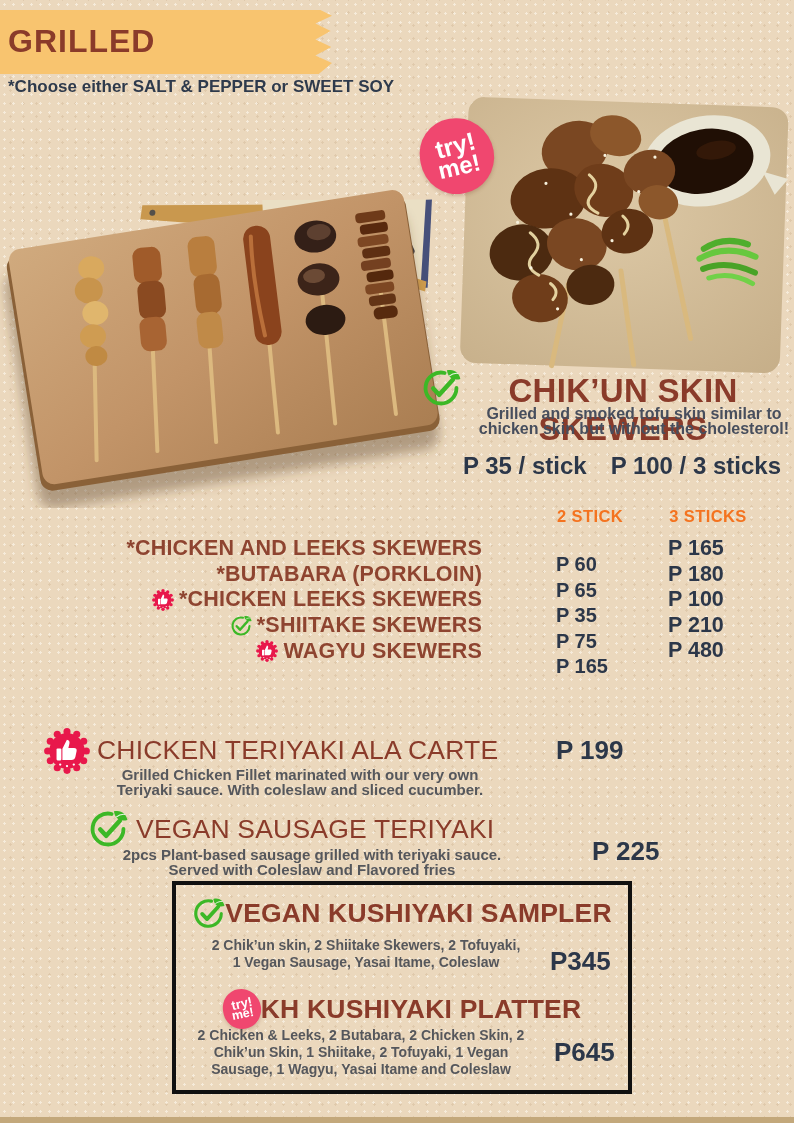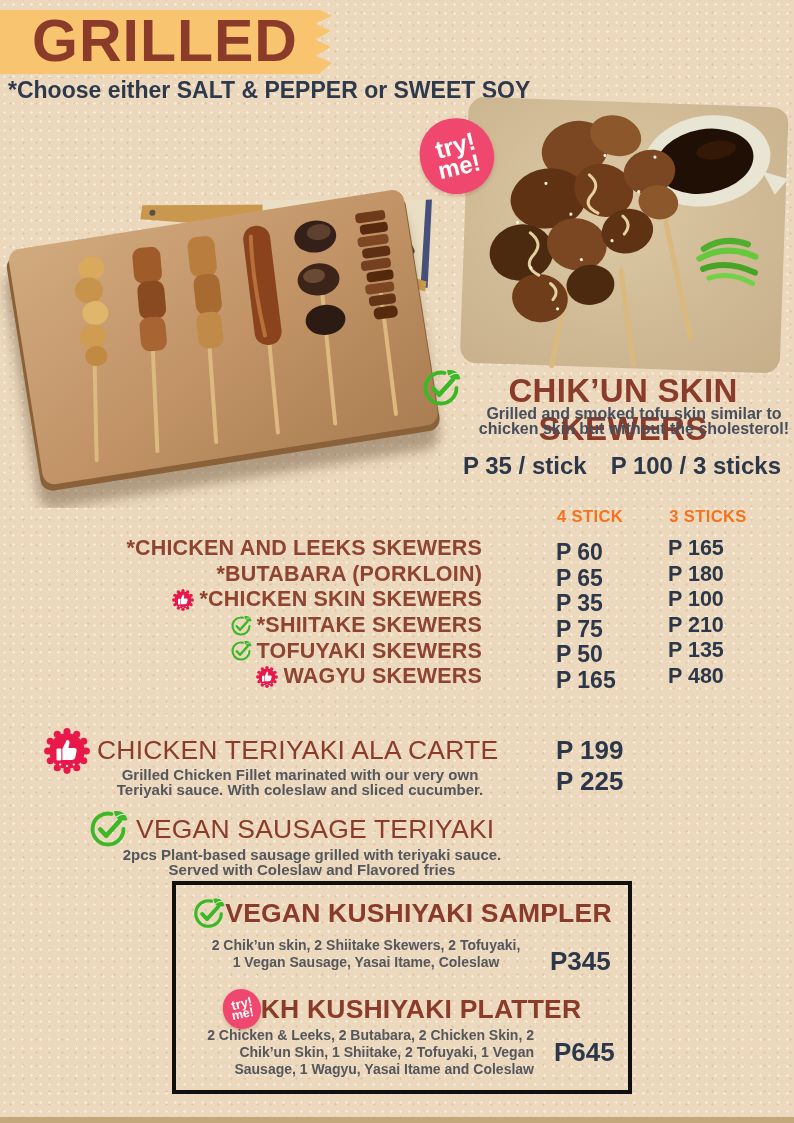--- a/index.html
+++ b/index.html
@@ -12,22 +12,22 @@
       radial-gradient(rgba(255,252,244,.55) 1px, transparent 1.3px),
       radial-gradient(rgba(164,126,80,.16) 1px, transparent 1.4px);
     background-size:9px 9px, 13px 13px;
     background-position:0 0, 4px 6px;
   }
   .banner {
     position:absolute; left:0; top:10px; width:332px; height:64px;
     background:#f8c46f;
     clip-path:polygon(0 0,96.5% 0,100% 9%,95% 21%,99.6% 33%,95% 46%,99.8% 58%,95% 71%,100% 83%,96% 100%,0 100%);
   }
-  .banner h1 { font-size:59px; font-weight:800; letter-spacing:1px; color:#8a3b2a; line-height:62px; padding-left:32px; }
-  .subtitle { position:absolute; left:8px; top:77px; font-size:23px; font-weight:800; color:#2e3a4c; }
+  .banner h1 { font-size:32px; font-weight:800; letter-spacing:1px; color:#8a3b2a; line-height:62px; padding-left:8px; }
+  .subtitle { position:absolute; left:8px; top:77px; font-size:17px; font-weight:800; color:#2e3a4c; }
 
   .photo-left  { position:absolute; left:0; top:148px; width:450px; height:360px; }
   .photo-right { position:absolute; left:452px; top:96px; width:340px; height:290px; }
 
   .tryme {
     position:absolute; left:420px; top:118px; width:74px; height:76px; z-index:5;
     background:#f0476f; border-radius:48% 52% 50% 50%;
     display:flex; flex-direction:column; align-items:center; justify-content:center;
     transform:rotate(-10deg); color:#fff; font-weight:800;
     box-shadow:0 2px 4px rgba(120,60,40,.25);
@@ -50,43 +50,43 @@
 
   .colhead { position:absolute; top:507px; font-size:16.5px; font-weight:800; color:#f4731f; text-align:center; letter-spacing:.4px; }
   .colhead.c1 { left:548px; width:84px; }
   .colhead.c2 { left:660px; width:96px; }
 
   .rows { position:absolute; left:0; top:536px; width:794px; }
   .mrow { position:relative; height:25.6px; }
   .mrow .rname { position:absolute; right:312px; top:0; height:25.6px;
     display:flex; align-items:center; gap:5px; white-space:nowrap;
     font-size:21.5px; font-weight:800; color:#8e4430; letter-spacing:.2px; }
-  .mrow .rp1 { position:absolute; left:556px; top:4px; line-height:25.6px; font-size:23px; font-weight:800; color:#2c3749; }
+  .mrow .rp1 { position:absolute; left:556px; top:16px; line-height:25.6px; font-size:20px; font-weight:800; color:#2c3749; }
   .mrow .rp3 { position:absolute; left:668px; top:0; line-height:25.6px; font-size:21.5px; font-weight:800; color:#2c3749; }
   .row-ic { width:22px; height:22px; }
 
   .entree-icon-1 { position:absolute; left:44px; top:728px; width:46px; height:46px; }
   .entree-icon-2 { position:absolute; left:88px; top:809px; width:40px; height:40px; }
   .ename { position:absolute; font-size:26.5px; font-weight:400; color:#8a3b2a; white-space:nowrap; letter-spacing:.2px; }
   .ename.e1 { left:97px;  top:735px; }
   .ename.e2 { left:136px; top:814px; }
   .eprice { position:absolute; left:556px; font-size:26px; font-weight:800; color:#2c3749; }
-  .eprice.e1 { top:735px; } .eprice.e2 { top:766px; }
+  .eprice.e1 { top:735px; } .eprice.e2 { top:836px;margin-left:36px; }
   .edesc { position:absolute; text-align:center; font-size:15px; line-height:14.8px; font-weight:700; color:#55575c; }
   .edesc.e1 { left:100px; top:768px; width:400px; }
   .edesc.e2 { left:112px; top:848px; width:400px; }
 
   .combo-box { position:absolute; left:172px; top:881px; width:460px; height:213px; border:4px solid #101010; }
   .chead { position:absolute; left:0; width:452px; display:flex; align-items:center; justify-content:center; gap:0; }
   .chead.s1 { top:12px; } .chead.s2 { top:104px; }
   .chead .ctitle { font-size:26.5px; font-weight:800; color:#8a3b2a; white-space:nowrap; letter-spacing:.2px; }
   .combo-ic { width:33px; height:33px; flex:0 0 auto; }
   .cdesc { position:absolute; text-align:center; font-size:14px; font-weight:700; color:#55575c; }
   .cdesc.s1 { left:30px; top:52px;  width:320px; line-height:16.6px; }
-  .cdesc.s2 { left:12px; top:142px; width:346px; line-height:16.8px;text-align:right; }
+  .cdesc.s2 { left:12px; top:142px; width:346px; line-height:16.8px; }
   .cprice { position:absolute; font-size:26px; font-weight:800; color:#2c3749;text-align:center; }
   .cprice.s1 { left:374px; top:61px; }
   .cprice.s2 { left:378px; top:152px; }
 
   .bottom-strip { position:absolute; left:0; top:1117px; width:794px; height:6px; background:#c3a87b; }
 </style>
 </head>
 <body>
 
 <svg width="0" height="0" style="position:absolute">
@@ -294,67 +294,57 @@
   <svg class="ic featured-icon">
       <use href="#ic-vegan"></use>
     </svg>
   <div class="featured-title">CHIK’UN SKIN SKEWERS</div>
   <div class="featured-desc">Grilled and smoked tofu skin similar to chicken skin but without the cholesterol!</div>
   <div class="featured-prices">
     <span>P 35 / stick</span>
     <span>P 100 / 3 sticks</span>
   </div>
 
-  <div class="colhead c1">4 STICK</div>
+  <div class="colhead c1">2 STICK</div>
   <div class="colhead c2">3 STICKS</div>
 
   <div class="rows">
     <div class="mrow">
       <span class="rname">*CHICKEN AND LEEKS SKEWERS</span>
       <span class="rp1">P 60</span>
       <span class="rp3">P 165</span>
     </div>
     <div class="mrow">
       <span class="rname">*BUTABARA (PORKLOIN)</span>
       <span class="rp1">P 65</span>
       <span class="rp3">P 180</span>
     </div>
     <div class="mrow">
       <span class="rname">
           <svg class="ic row-ic">
             <use href="#ic-best"></use>
           </svg>
-          <span>*CHICKEN SKIN SKEWERS</span>
+          <span>*CHICKEN LEEKS SKEWERS</span>
         </span>
       <span class="rp1">P 35</span>
       <span class="rp3">P 100</span>
     </div>
     <div class="mrow">
       <span class="rname">
           <svg class="ic row-ic">
             <use href="#ic-vegan"></use>
           </svg>
           <span>*SHIITAKE SKEWERS</span>
         </span>
       <span class="rp1">P 75</span>
       <span class="rp3">P 210</span>
     </div>
     <div class="mrow">
       <span class="rname">
           <svg class="ic row-ic">
-            <use href="#ic-vegan"></use>
-          </svg>
-          <span>TOFUYAKI SKEWERS</span>
-        </span>
-      <span class="rp1">P 50</span>
-      <span class="rp3">P 135</span>
-    </div>
-    <div class="mrow">
-      <span class="rname">
-          <svg class="ic row-ic">
             <use href="#ic-best"></use>
           </svg>
           <span>WAGYU SKEWERS</span>
         </span>
       <span class="rp1">P 165</span>
       <span class="rp3">P 480</span>
     </div>
   </div>
 
   <svg class="ic entree-icon-1">

